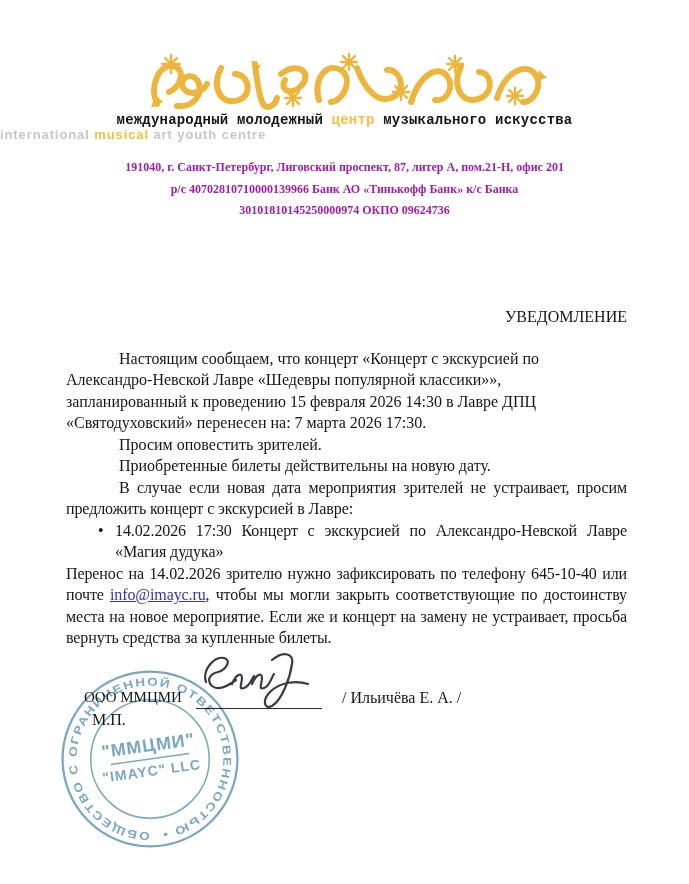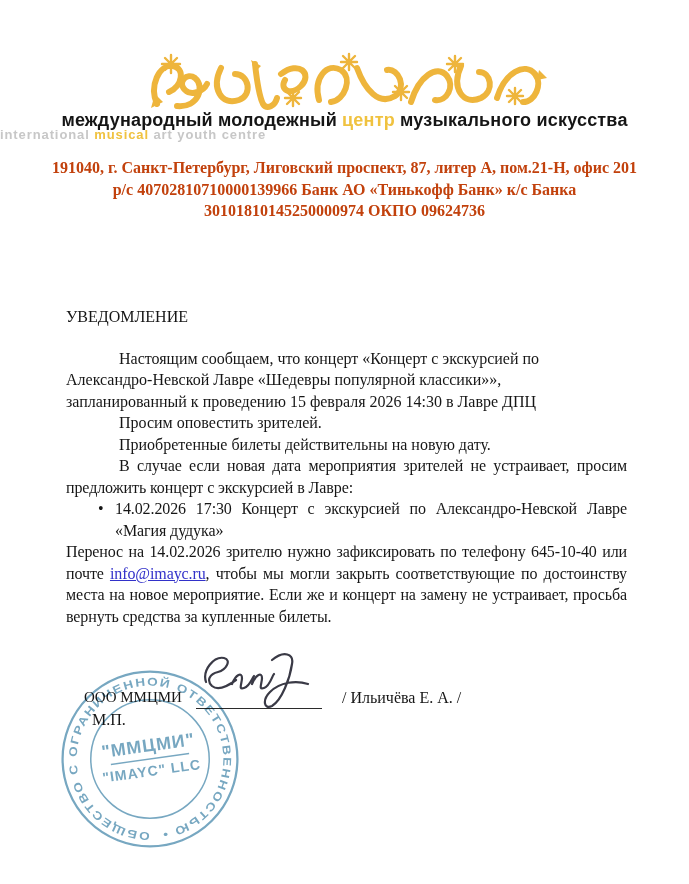--- a/index.html
+++ b/index.html
@@ -14,43 +14,43 @@
   }
   
   .logo-wrap{position:absolute;top:52px;left:50%;transform:translateX(-50%);}
   .logo-wrap svg{display:block;}
   .lg{fill:none;stroke:#EEB53C;stroke-width:6;stroke-linecap:round;}
   .lg-star{stroke:#EEB53C;stroke-width:2.4;stroke-linecap:round;}
   .lg-flare{fill:#EEB53C;}
   .tagline-ru{
     position:absolute;top:113px;left:0;width:100%;
     text-align:center;
-    font-family:Liberation Sans, sans-serif;
-    font-weight:bold;font-size:18px;line-height:15px;letter-spacing:.2px;
+    font-family:Liberation Mono, monospace;
+    font-weight:bold;font-size:14px;line-height:15px;letter-spacing:.2px;
     color:#151515;white-space:nowrap;
   }
   .tagline-en{
     position:absolute;top:128px;left:0;width:100%;
     text-align:left;
     font-family:"Liberation Sans", sans-serif;
     font-weight:bold;font-size:13px;line-height:14px;letter-spacing:.9px;
     color:#c7c7c7;white-space:nowrap;
   }
   .hl{color:#F0C23F;}
   .address{
     position:absolute;top:157px;left:0;width:100%;
-    text-align:center;font-weight:bold;font-size:16px;line-height:21.5px;
-    color:#c2410c;
+    text-align:center;font-weight:bold;font-size:12px;line-height:21.5px;
+    color:#a21caf;
   }
   
   .doc-body{
     position:absolute;left:66px;top:306px;width:561px;
     font-size:16px;line-height:21.5px;
   }
-  .doc-title{text-align:left;margin:0 0 20px 0;font-weight:normal;font-size:16px;}
+  .doc-title{text-align:right;margin:0 0 20px 0;font-weight:normal;font-size:16px;}
   .line{white-space:nowrap;}
   .indent{text-indent:53px;}
   .para{margin:0;text-align:justify;letter-spacing:-0.1px;}
   .para.spaced{}
   .bullet-row{display:flex;align-items:flex-start;}
   .bullet-marker{flex:0 0 17px;margin-left:32px;text-align:left;}
   .bullet-text{flex:1;text-align:justify;letter-spacing:-0.1px;}
   .email-link{color:#3231C9;text-decoration:underline;cursor:pointer;}
   
   .sig-org{position:absolute;left:84px;top:689px;font-size:15px;}
@@ -101,20 +101,21 @@
     <div class="addr-line">р/с 40702810710000139966 Банк АО «Тинькофф Банк» к/с Банка</div>
     <div class="addr-line">30101810145250000974  ОКПО 09624736</div>
   </div>
 
   <div class="doc-body">
     <h1 class="doc-title">УВЕДОМЛЕНИЕ</h1>
 
     <div class="line indent">Настоящим сообщаем, что концерт «Концерт с экскурсией по</div>
     <div class="line">Александро-Невской Лавре «Шедевры популярной классики»»,</div>
     <div class="line">запланированный к проведению 15 февраля 2026 14:30 в Лавре ДПЦ</div>
+    <div class="line">«Святодуховский» перенесен на: 7 марта 2026 17:30.</div>
     <div class="line indent">Просим оповестить зрителей.</div>
     <div class="line indent">Приобретенные билеты действительны на новую дату.</div>
 
     <p class="para spaced indent">В случае если новая дата мероприятия зрителей не устраивает, просим предложить концерт с экскурсией в Лавре:</p>
 
     <div class="bullet-row">
       <span class="bullet-marker">•</span>
       <span class="bullet-text">14.02.2026 17:30 Концерт с экскурсией по Александро-Невской Лавре «Магия дудука»</span>
     </div>
 

